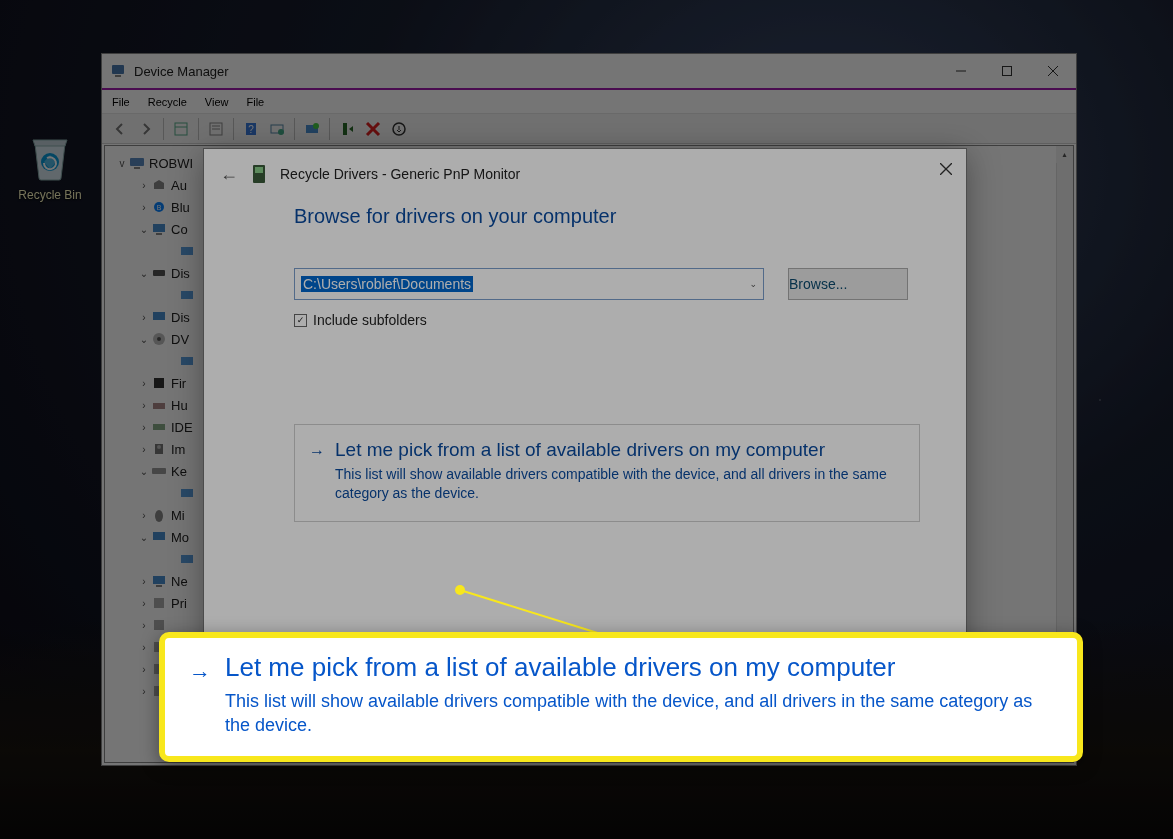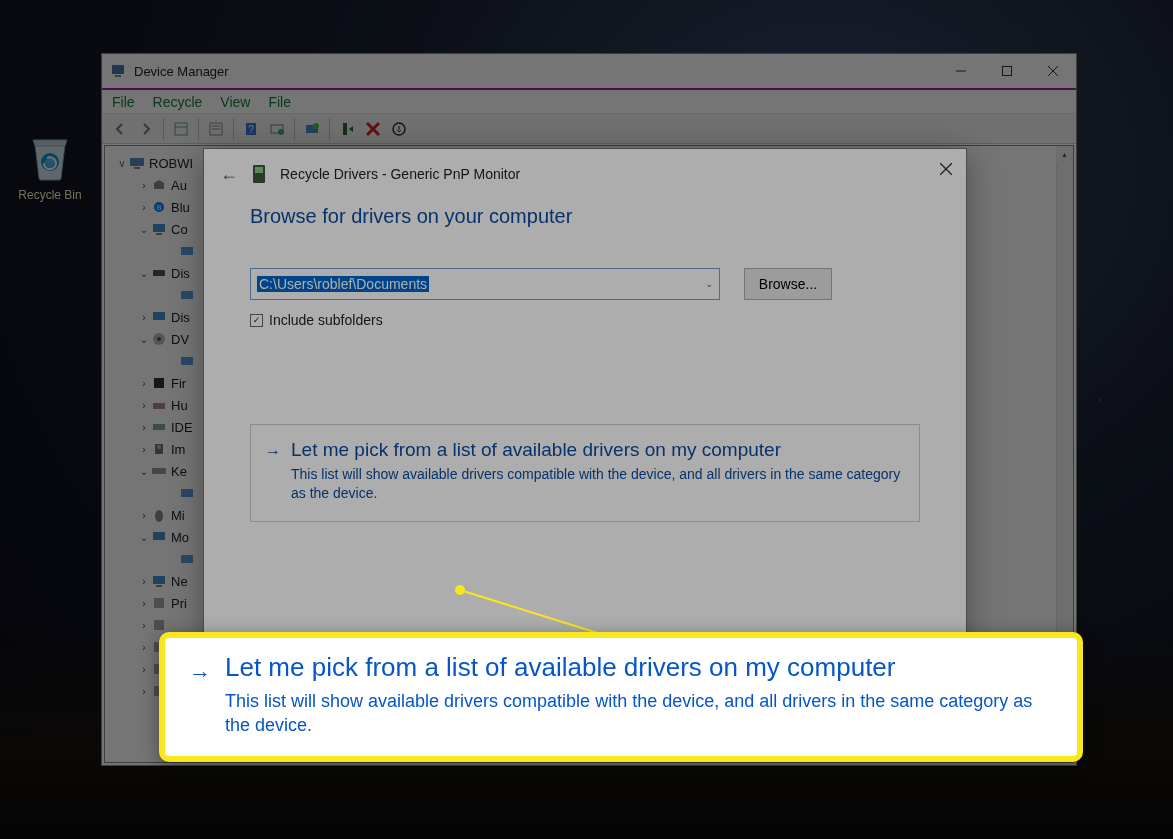--- a/index.html
+++ b/index.html
@@ -53,21 +53,21 @@
 .titlebar{
   height:36px; display:flex; align-items:center; padding-left:8px;
   background:#fff; border-bottom:2px solid #a21caf;
 }
 .titlebar .app-icon{width:16px;height:16px;margin-right:8px;}
 .titlebar .title{flex:1;font-size:13px;color:#222;}
 .titlebar .winbtn{width:46px;height:36px;display:flex;align-items:center;justify-content:center;color:#444;}
 .titlebar .winbtn svg{width:10px;height:10px;}
 
 .menubar{height:24px;display:flex;align-items:center;padding-left:10px;gap:18px;border-bottom:1px solid #e5e5e5;background:#fff;}
-.menubar span{font-size:14px;color:#15803d;}
+.menubar span{font-size:11px;color:#000000;}
 
 .toolbar{height:30px;display:flex;align-items:center;padding-left:6px;gap:2px;border-bottom:1px solid #d0d0d0;background:#f5f5f5;}
 .toolbar .tb{width:24px;height:24px;display:flex;align-items:center;justify-content:center;}
 .toolbar .sep{width:1px;height:22px;background:#c0c0c0;margin:0 3px;}
 
 .tree-pane{
   position:absolute; left:0; top:91px; right:0; bottom:0;
   background:#fff; border:1px solid #888; margin:0 2px 2px 2px;
   overflow:hidden;
 }
@@ -83,28 +83,28 @@
 .dialog{
   position:absolute; left:203px;top:148px;width:764px;height:560px;
   background:#fff;border:1px solid #707070;
   box-shadow:0 6px 30px rgba(0,0,0,.35);
 }
 .dialog-close{position:absolute;right:10px;top:10px;width:20px;height:20px;display:flex;align-items:center;justify-content:center;color:#333;}
 .dialog-header{display:flex;align-items:center;padding:14px 16px 10px;gap:12px;}
 .dialog-header .back{color:#555;font-size:18px;}
 .dialog-header .hicon{width:18px;height:22px;}
 .dialog-header .htitle{font-size:14px;color:#222;}
-.dialog-body{padding:10px 46px 20px 46px;}
+.dialog-body{padding:10px 46px 20px 46px;margin-left:44px;}
 .dlg-h1{color:#0a4a9e;font-size:20px;font-weight:400;margin-bottom:40px;}
 .dlg-lbl{font-size:14px;color:#222;margin-bottom:10px;}
 .pathrow{display:flex;gap:24px;align-items:center;margin-bottom:12px;}
 .path-combo{flex:0 0 470px;height:32px;border:1px solid #7a9ccb;background:#fff;display:flex;align-items:center;padding:0 6px;position:relative;}
 .path-combo .sel{background:#0066cc;color:#fff;padding:0 2px;font-size:14px;}
 .path-combo .dd{position:absolute;right:6px;top:50%;transform:translateY(-50%);font-size:9px;color:#555;}
-.browse-btn{width:88px;height:32px;border:1px solid #aaa;background:#e6e6e6;font-size:14px;color:#000000;display:flex;align-items:center;justify-content:center;}
+.browse-btn{width:120px;height:32px;border:1px solid #aaa;background:#e6e6e6;font-size:14px;color:#0c4a6e;display:flex;align-items:center;justify-content:flex-start;}
 .chkrow{display:flex;align-items:center;gap:6px;font-size:14px;color:#222;}
 .chkrow .cb{width:13px;height:13px;border:1px solid #666;display:flex;align-items:center;justify-content:center;font-size:9px;}
 
 .option-box{
   margin-top:96px;border:1px solid #cfcfcf;padding:14px 18px 18px 14px;
   display:flex;gap:10px;
 }
 .option-box .arrow{color:#0a4a9e;font-size:16px;padding-top:2px;}
 .option-box .op-title{color:#0a4a9e;font-size:19px;font-weight:400;margin-bottom:4px;}
 .option-box .op-desc{color:#0a4a9e;font-size:14px;line-height:1.35;}

